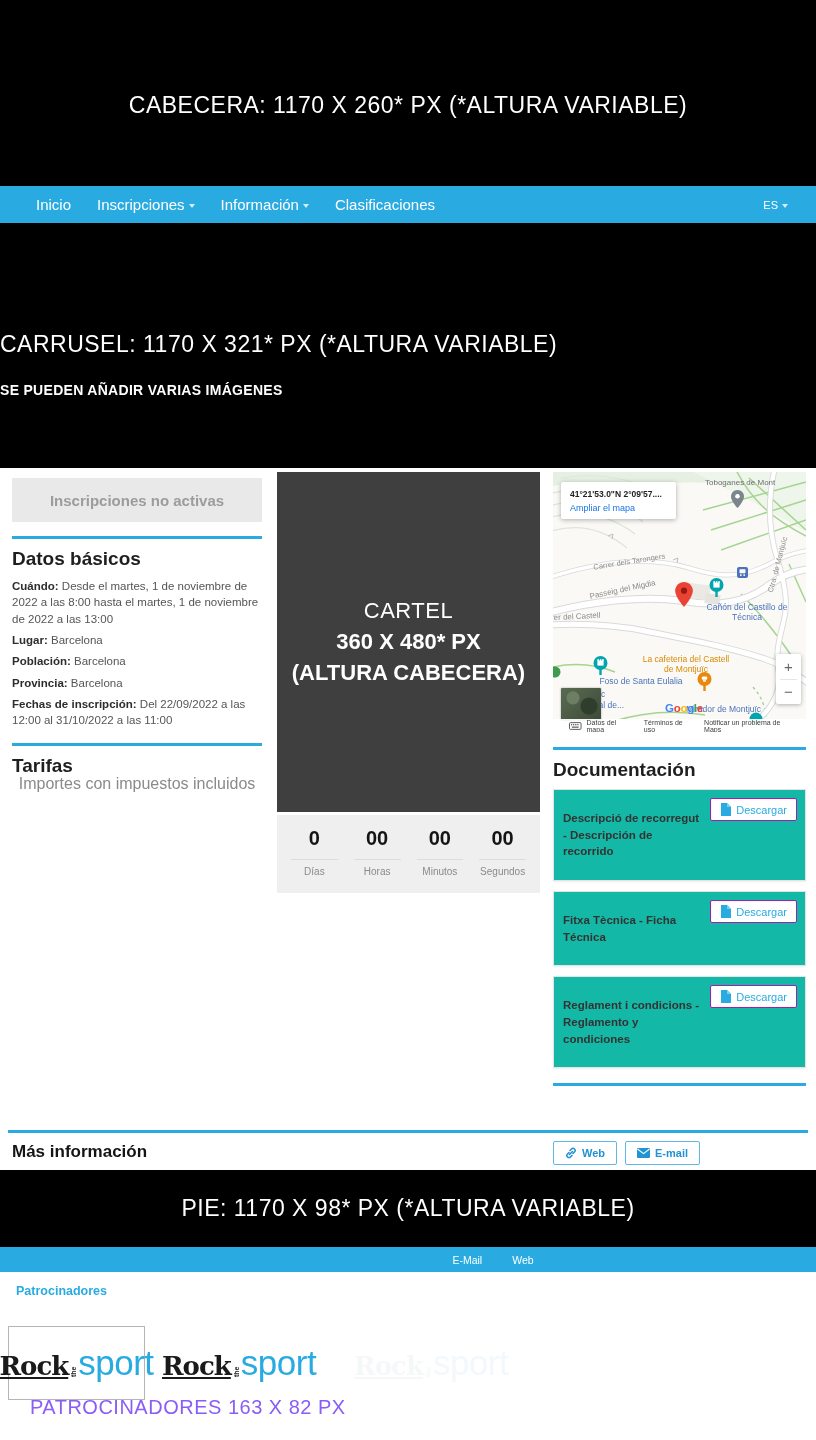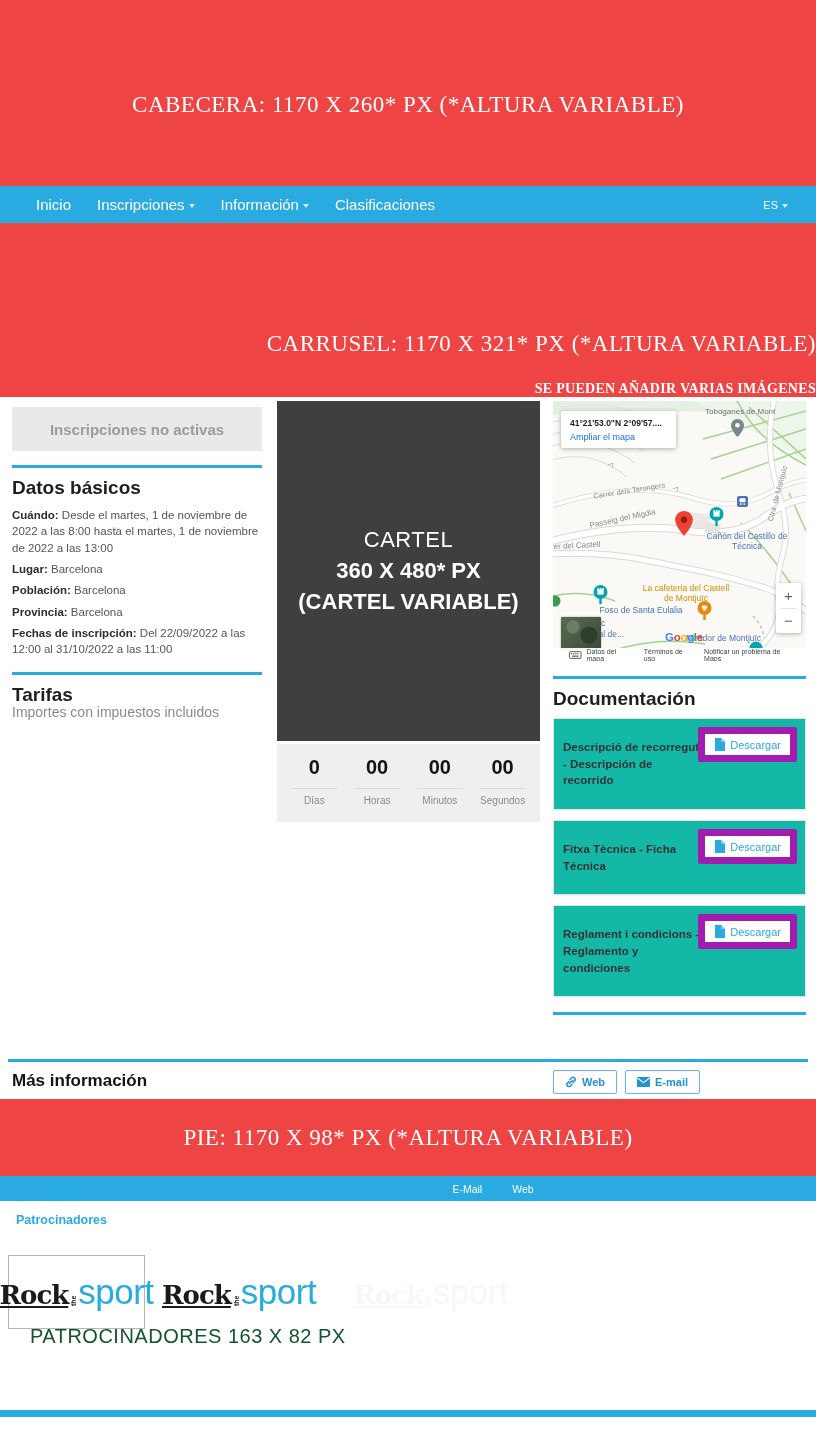--- a/index.html
+++ b/index.html
@@ -1,22 +1,22 @@
 <!DOCTYPE html>
 <html><head>
 <meta charset="utf-8">
 <style>
   * { margin:0; padding:0; box-sizing:border-box; }
   html,body { width:816px; background:#fff; font-family:"Liberation Sans","DejaVu Sans",sans-serif; }
   body { height:1440px; position:relative; overflow:hidden; }
 
   
-  .dark-block { background:#ef4444; color:#fff; width:816px;font-family:Liberation Serif, serif; }
+  .dark-block { background:#000000; color:#fff; width:816px; }
   .header-cabecera { height:186px; padding-top:92px; text-align:center; font-size:23px; letter-spacing:.5px; }
-  .carousel { height:174px; padding-top:108px; text-align:right; }
+  .carousel { height:245px; padding-top:108px; text-align:left; }
   .carousel-title { font-size:23px; letter-spacing:.5px; }
   .carousel-subtitle { font-size:14px; font-weight:bold; margin-top:24px; letter-spacing:.3px; }
 
   
   .navbar { height:37px; background:#29abe2; display:flex; align-items:center; padding:0 28px 0 36px; }
   .nav-item { color:#fff; font-size:15px; margin-right:26px; cursor:pointer; }
   .nav-item:last-of-type { margin-right:0; }
   .nav-right { margin-left:auto; color:#fff; font-size:11px; cursor:pointer; }
   .caret { display:inline-block; width:0; height:0; border-left:3px solid transparent; border-right:3px solid transparent; border-top:4px solid rgba(255,255,255,.8); margin-left:4px; vertical-align:middle; }
 
@@ -26,21 +26,21 @@
   .col-mid   { position:absolute; left:277px; top:4px; width:263px; }
   .col-right { position:absolute; left:553px; top:4px; width:253px; }
 
   .hr-blue { height:3px; background:#29abe2; border:0; }
 
   .status-box { margin-top:10px; height:44px; background:#e9e9e9; display:flex; align-items:center; justify-content:center; font-size:15px; font-weight:bold; color:#9c9c9c; }
   .col-left .hr-blue { margin:14px 0 9px 0; }
   .section-h { font-size:19px; font-weight:bold; color:#1f1f1f; margin-bottom:8px; }
   .field { font-size:11.5px; color:#555; line-height:1.42; margin-bottom:5px; }
   .field b { color:#2d2d2d; }
-  .subnote { font-size:14px; color:#8a8a8a; margin-top:-4px; }
+  .subnote { font-size:16px; color:#8a8a8a; margin-top:-4px;text-align:center; }
 
   .poster { width:263px; height:340px; background:#3f3f3f; color:#fff; display:flex; flex-direction:column; align-items:center; justify-content:center; text-align:center; }
   .poster-l1 { font-size:22px; letter-spacing:.5px;text-align:right; }
   .poster-l2, .poster-l3 { font-size:22px; font-weight:bold; margin-top:5px; }
 
   .countdown { margin-top:3px; background:#efefef; height:78px; display:flex; padding:12px 6px 0 6px; }
   .cd-cell { flex:1; text-align:center; }
   .cd-num { font-size:20px; font-weight:bold; color:#141414; }
   .cd-div { height:1px; background:#dcdcdc; margin:9px 8px 6px 8px; }
   .cd-label { font-size:10px; color:#8a8a8a; }
@@ -64,21 +64,21 @@
                 radial-gradient(circle at 70% 55%, #2f3d2c 0 8px, transparent 9px),
                 linear-gradient(135deg,#5a6b52,#3c4a38); box-shadow:0 0 2px rgba(0,0,0,.4); cursor:pointer; }
   .attribution { position:absolute; left:0; bottom:0; width:100%; height:13px; background:rgba(255,255,255,.95); z-index:6; display:flex; align-items:center; font-size:7px; color:#3c3c3c; padding-left:16px; }
   .attribution span { margin-right:10px; }
   .google-logo { position:absolute; left:112px; top:230px; z-index:6; font-size:11.5px; font-weight:bold; letter-spacing:-.3px; }
   .pin { position:absolute; z-index:3; }
 
   .col-right .hr-blue { margin:15px 0 9px 0; }
   .doc-card { position:relative; border:1px solid #e3e3e3; box-shadow:0 1px 2px rgba(0,0,0,.07); padding:20px 9px; margin-bottom:10px; background:#14b8a6; }
   .doc-title { font-size:11.5px; font-weight:bold; color:#333; width:140px; line-height:1.45; }
-  .btn-dl { position:absolute; right:8px; top:8px; display:flex; align-items:center; gap:5px; border:7px solid #a21caf; background:#fff; color:#29abe2; font-size:11px; padding:4px 9px; border-radius:2px; cursor:pointer; font-family:inherit; }
+  .btn-dl { position:absolute; right:8px; top:8px; display:flex; align-items:center; gap:5px; border:1px solid #a21caf; background:#fff; color:#29abe2; font-size:11px; padding:4px 9px; border-radius:2px; cursor:pointer; font-family:inherit; }
   .contact-btns { margin-top:55px; display:flex; gap:8px; }
   .btn-contact { display:flex; align-items:center; gap:5px; border:1px solid #5fb8e6; background:#fff; color:#2193d1; font-size:11px; font-weight:bold; padding:5px 11px; border-radius:2px; cursor:pointer; font-family:inherit; }
 
   
   .mas-info { height:40px; background:#fff; }
   .mas-info .hr-blue { margin:0 8px; }
   .mas-info h2 { font-size:17px; font-weight:bold; color:#141414; margin:9px 0 0 12px; }
 
   .footer-pie { height:77px; display:flex; align-items:center; justify-content:center; font-size:23px; letter-spacing:.5px; }
   .footer-links { height:25px; background:#29abe2; display:flex; align-items:center; justify-content:center; gap:30px; }
@@ -90,21 +90,21 @@
   .logo-row { position:absolute; left:8px; top:54px; display:flex; align-items:center; }
   .logo-box { width:137px; height:74px; border:1px solid #b5b5b5; background:#fff; display:flex; align-items:center; justify-content:center; cursor:pointer; }
   .rtslogo { white-space:nowrap; }
   .rtslogo .rock { font-family:"DejaVu Serif","Liberation Serif",serif; font-weight:bold; color:#1a1a1a; font-size:26px; letter-spacing:-1px;text-decoration:underline; }
   .rtslogo .the { display:inline-block; transform:rotate(-90deg); font-size:7px; font-weight:bold; color:#1a1a1a; width:9px; margin:0 0 0 1px; }
   .rtslogo .sport { font-weight:normal; color:#29abe2; font-size:35px; letter-spacing:-.5px;text-align:right; }
   .logo-2 { margin-left:17px; cursor:pointer; }
   .logo-3 { margin-left:38px; }
   .rtslogo.faint .rock, .rtslogo.faint .the { color:#f5f8f9; }
   .rtslogo.faint .sport { color:#f2f8fb; }
-  .sponsor-ph { position:absolute; left:30px; top:124px; font-size:20px; color:#14532d; letter-spacing:.5px; }
+  .sponsor-ph { position:absolute; left:30px; top:124px; font-size:20px; color:#8b5cf6; letter-spacing:.5px; }
 
   .strip-bottom { height:7px; background:#29abe2; }
 </style>
 </head>
 <body>
 
 <div class="dark-block header-cabecera">
   <span>CABECERA: 1170 X 260* PX (*ALTURA VARIABLE)</span>
 </div>
 
@@ -136,21 +136,21 @@
     <div class="field"><b>Fechas de inscripción:</b> <span>Del 22/09/2022 a las 12:00 al 31/10/2022 a las 11:00</span></div>
     <div class="hr-blue"></div>
     <div class="section-h" style="margin-bottom:2px;">Tarifas</div>
     <div class="subnote">Importes con impuestos incluidos</div>
   </div>
 
   <div class="col-mid">
     <div class="poster">
       <div class="poster-l1">CARTEL</div>
       <div class="poster-l2">360 X 480* PX</div>
-      <div class="poster-l3">(CARTEL VARIABLE)</div>
+      <div class="poster-l3">(ALTURA CABECERA)</div>
     </div>
     <div class="countdown">
       <div class="cd-cell">
         <div class="cd-num">0</div>
           <div class="cd-div"></div>
           <div class="cd-label">Días</div>
       </div>
       <div class="cd-cell">
         <div class="cd-num">00</div>
           <div class="cd-div"></div>

